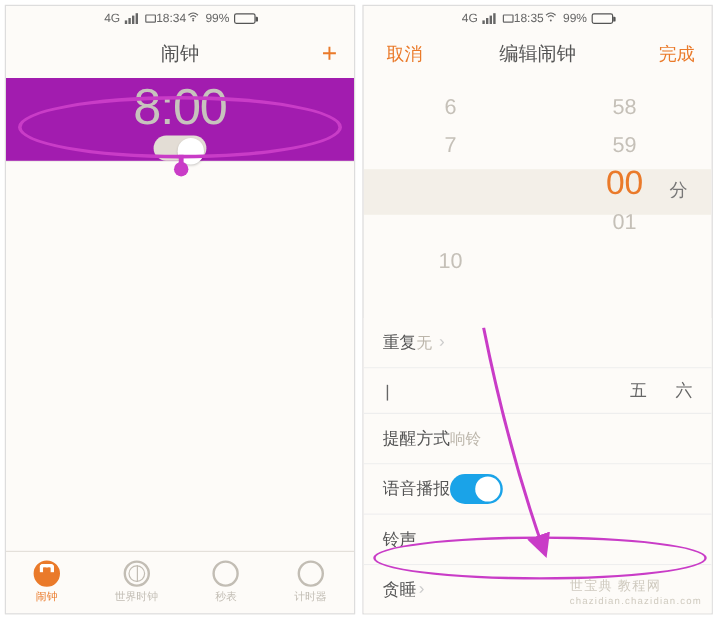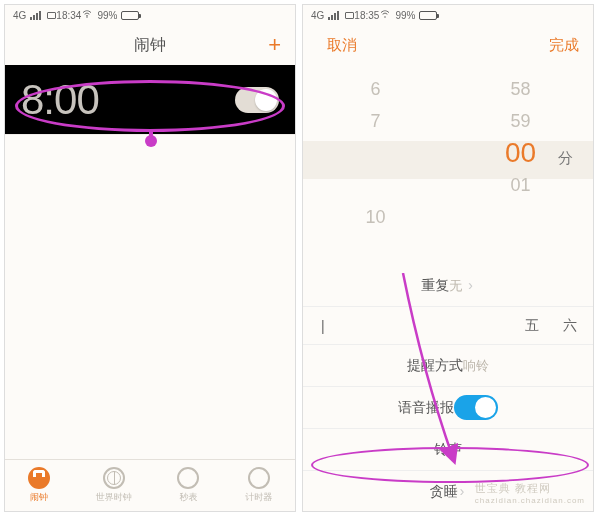--- a/index.html
+++ b/index.html
@@ -17,21 +17,21 @@
     width: 292px;
     height: 508px;
     background: #fdfbf8;
     position: relative;
     overflow: hidden;
   }
   .status-bar {
     height: 20px;
     display: flex;
     align-items: center;
-    justify-content: flex-start;
+    justify-content: center;
     padding: 0 8px;
     font-size: 10px;
     color: #666;
   }
   .status-left, .status-right { display: flex; align-items: center; gap: 4px; }
   .sigbars { display: inline-flex; align-items: flex-end; gap: 1px; }
   .sigbars i { width: 2px; background: #666; display: inline-block; }
   .sigbars i:nth-child(1){height:3px} .sigbars i:nth-child(2){height:5px}
   .sigbars i:nth-child(3){height:7px} .sigbars i:nth-child(4){height:9px}
   .sim-icon { width:9px; height:7px; border:1px solid #666; border-radius:1px; margin-left:2px; }
@@ -43,29 +43,29 @@
   .navbar {
     height: 40px;
     display: flex;
     align-items: center;
     justify-content: space-between;
     padding: 0 14px;
     color: #555;
   }
   .nav-title { flex:1; text-align:center; font-size:16px; color:#555; }
   .nav-btn { color:#ea7a2a; font-size:15px; min-width:40px; }
-  .nav-left { text-align:right; }
+  .nav-left { text-align:center; }
   .nav-right { text-align:right; }
   .plus { font-size:22px; font-weight:300; line-height:1; }
 
   
   .alarm-list { }
   .alarm-row {
     height:70px; display:flex; align-items:center; justify-content:space-between;
-    padding:0 16px; background:#000000; border-bottom:1px solid #f0ede9;
+    padding:0 16px; background:#a21caf; border-bottom:1px solid #f0ede9;flex-direction:column;
   }
   .alarm-time { font-size:42px; font-weight:300; color:#c7c3bd; letter-spacing:-1px; }
   .toggle {
     width:44px; height:26px; border-radius:13px; background:#e3ddd5; position:relative;
   }
   .toggle::after {
     content:""; position:absolute; right:2px; top:2px; width:22px; height:22px;
     border-radius:50%; background:#fff; box-shadow:0 1px 2px rgba(0,0,0,.2);
   }
   .highlight-oval {
@@ -113,21 +113,21 @@
   }
   .picker-band {
     position:absolute; left:0; right:0; top:76px; height:38px;
     background:#f3efe8;
     z-index:0;
   }
   .picker-col { position:relative; z-index:1; }
 
   .settings { background:#faf8f4; }
   .setting-row {
-    height:42px; display:flex; align-items:center; justify-content:center;
+    height:42px; display:flex; align-items:center; justify-content:flex-start;
     padding:0 16px; background:#fdfbf8; border-bottom:1px solid #eee;
     font-size:14px; color:#555;font-family:Liberation Mono, monospace;
   }
   .setting-value { color:#bcb6ab; font-size:13px; display:flex; align-items:center; gap:4px; }
   .chev { color:#ccc; font-size:14px; }
   .day-row {
     height:38px; display:flex; align-items:center; gap:24px;
     padding:0 16px 0 18px; background:#fdfbf8; border-bottom:1px solid #eee;
     font-size:14px; color:#666; justify-content:flex-end;
   }
@@ -228,20 +228,21 @@
             <circle cx="6" cy="8.5" r="1" fill="#666"></circle>
           </svg>
       </span>
       <span>99%</span>
       <span class="battery"><span class="battery-fill"></span></span>
     </div>
   </div>
 
   <div class="navbar">
     <span class="nav-btn nav-left">取消</span>
+    <span class="nav-title">编辑闹钟</span>
     <span class="nav-btn nav-right">完成</span>
   </div>
 
   <div class="picker">
     <div class="picker-band"></div>
     <div class="picker-col">
       <span class="pval">6</span>
       <span class="pval">7</span>
       <span class="pval selected"></span>
       <span class="pval"></span>

